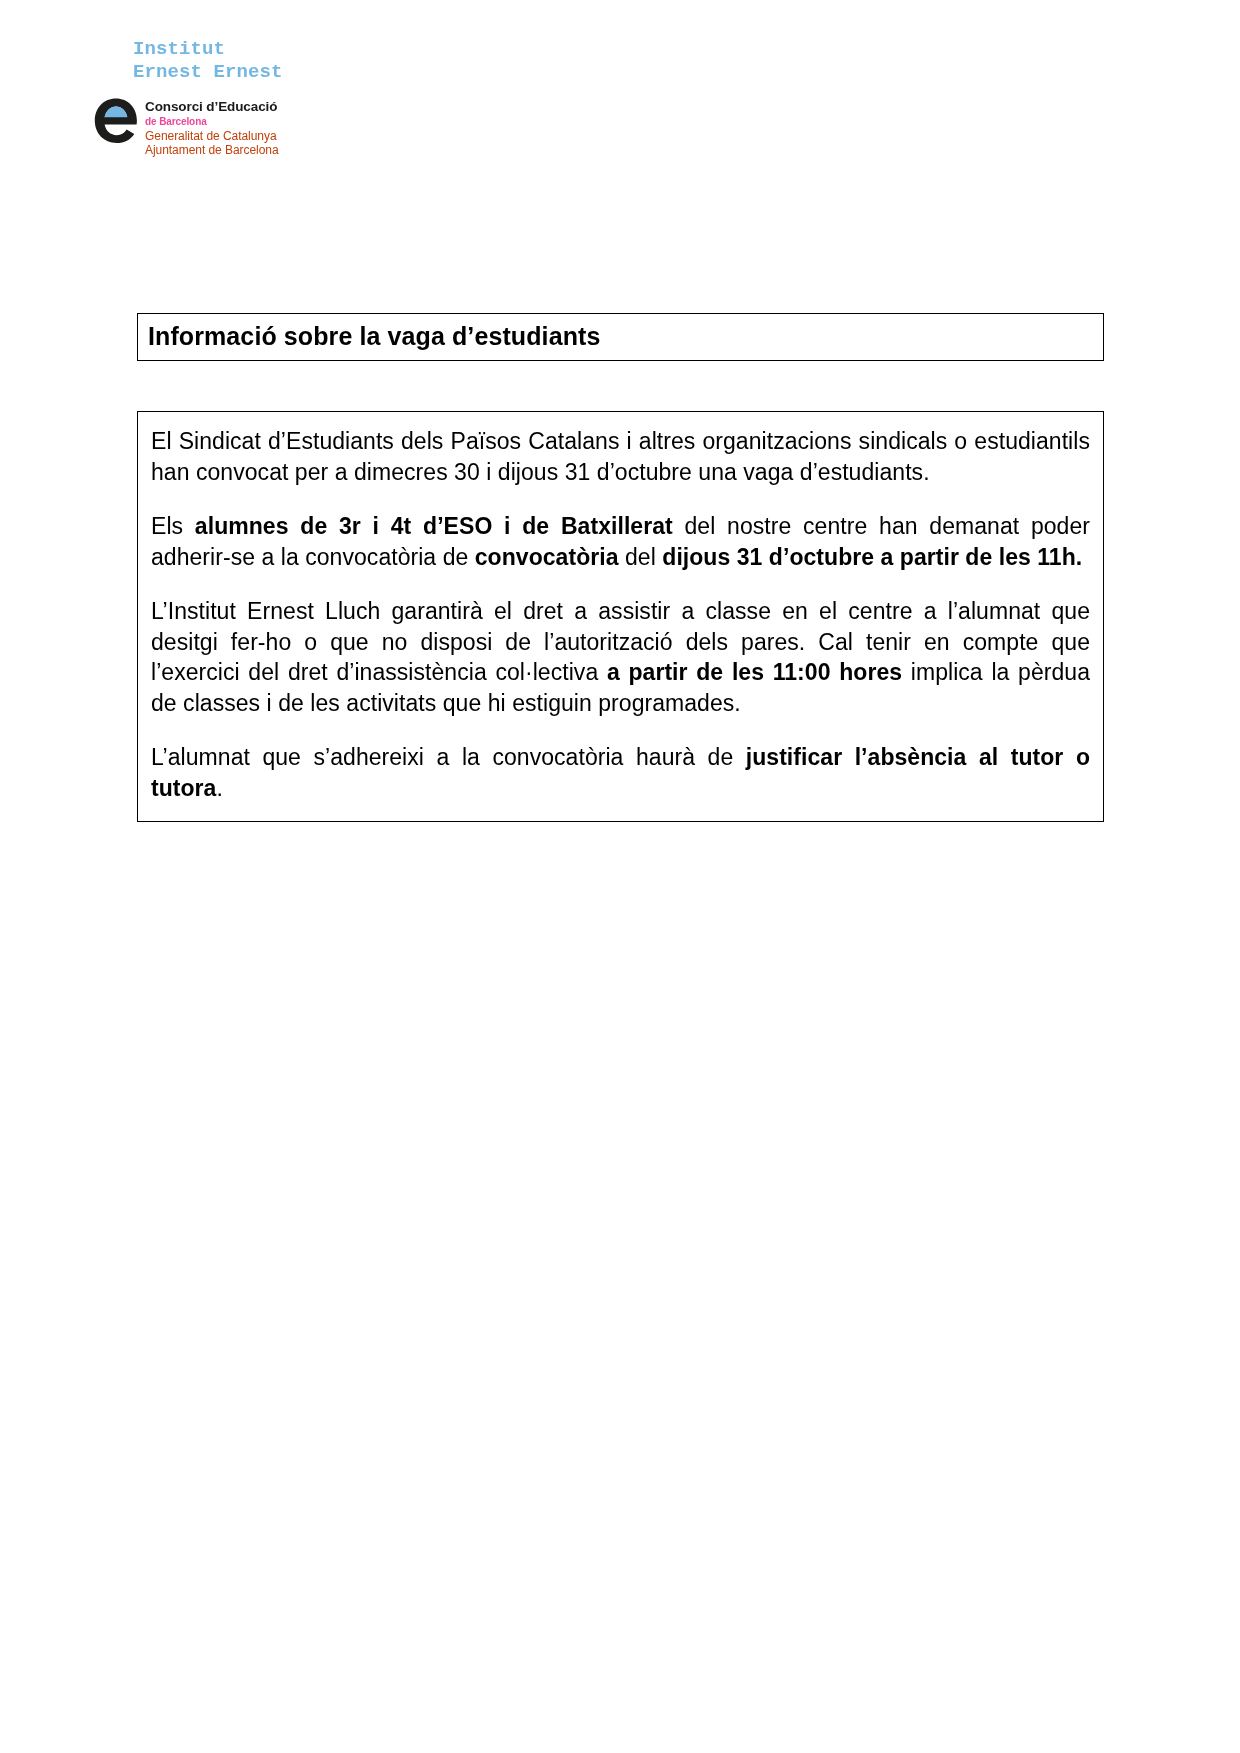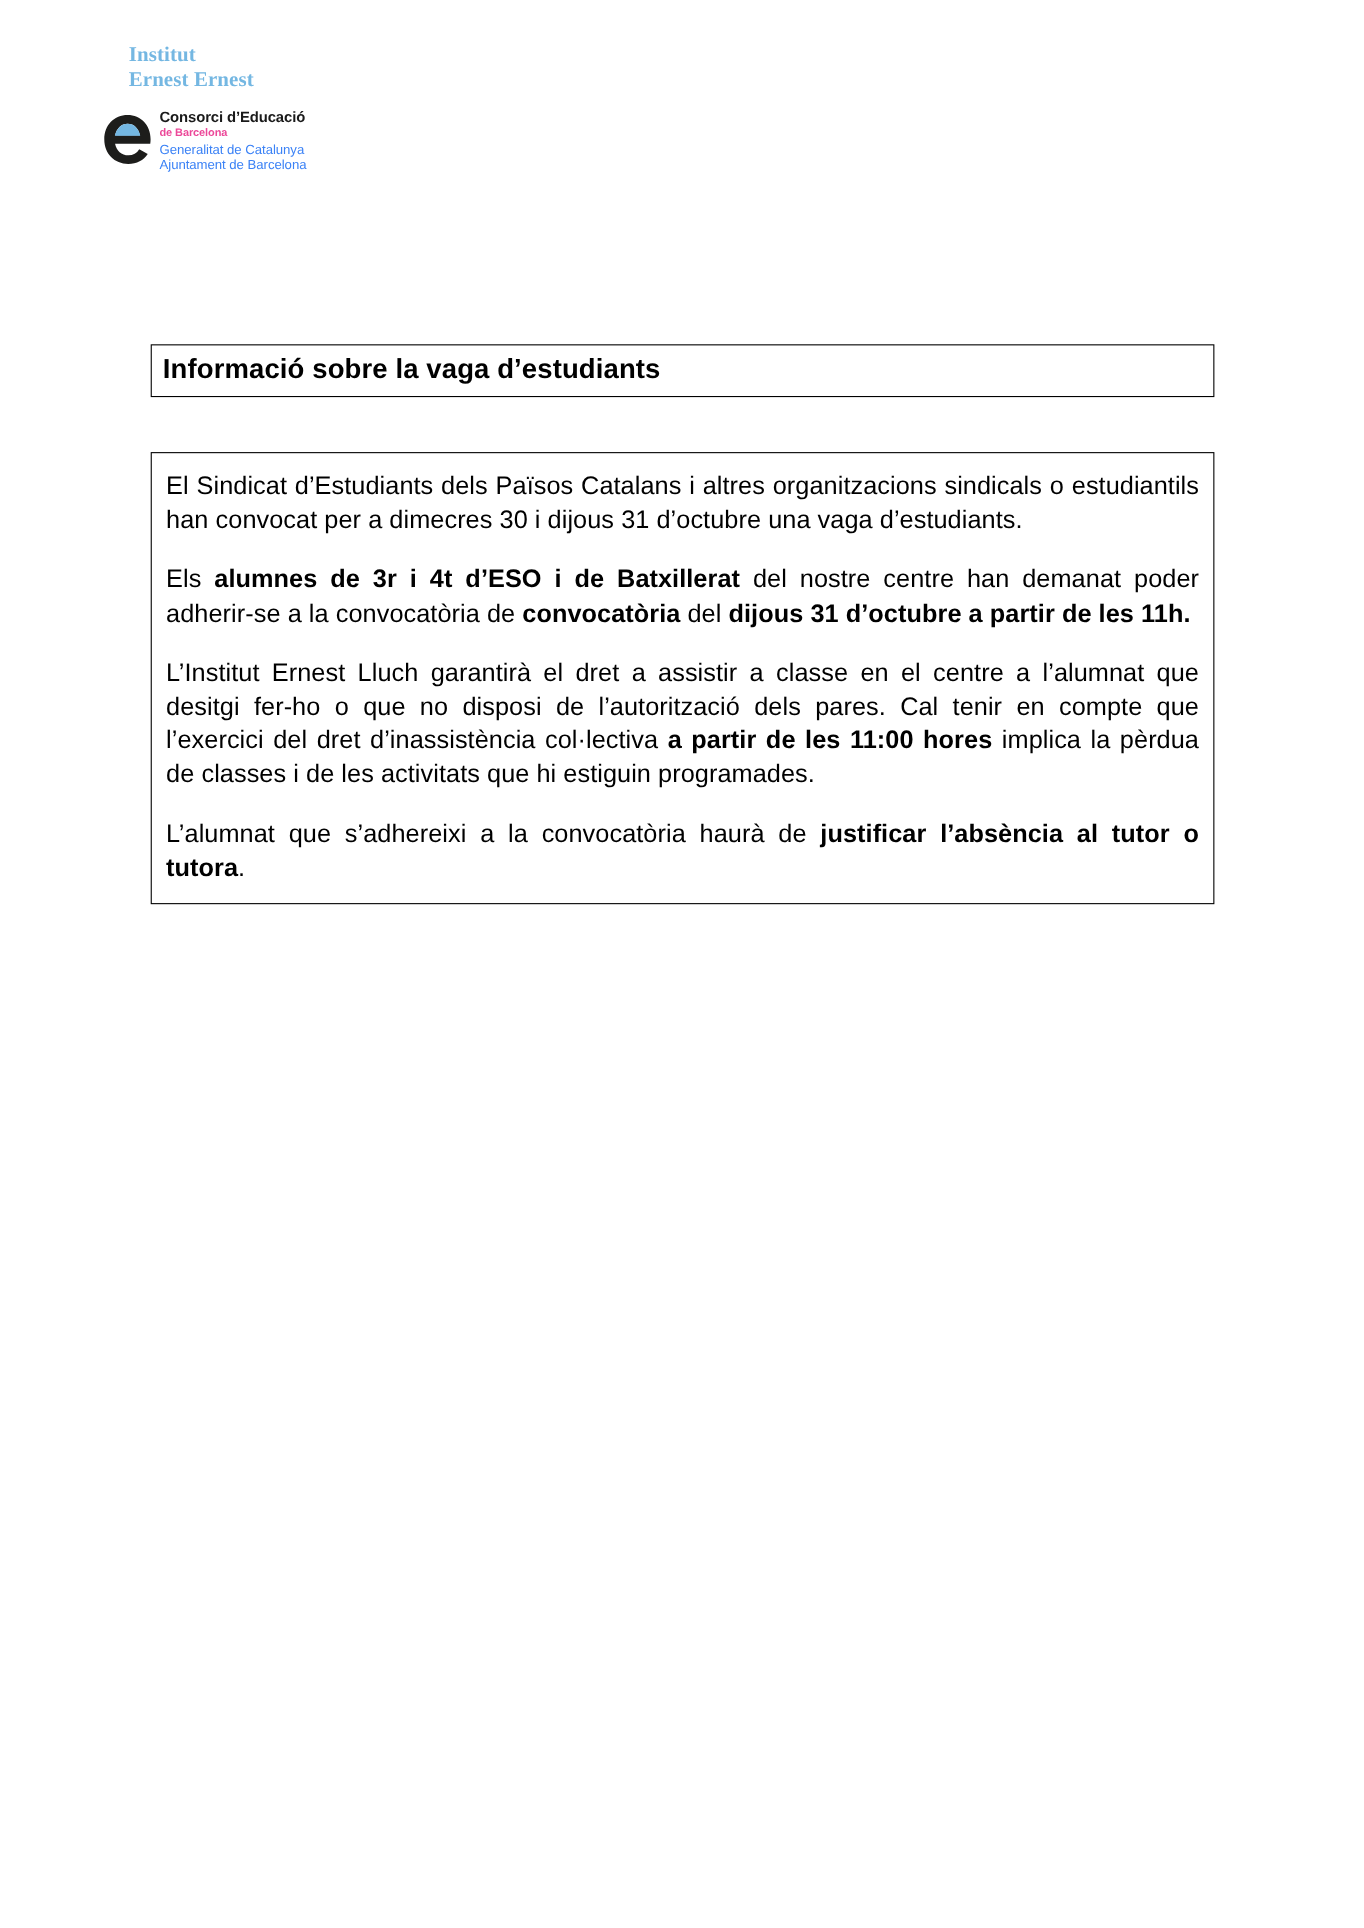--- a/index.html
+++ b/index.html
@@ -25,34 +25,34 @@
 
   
   .letterhead {
     position: absolute;
     left: 93px;
     top: 38px;
     width: 420px;
   }
 
   .school-name {
-    font-family: Liberation Serif, serif;
+    font-family: Liberation Mono, monospace;
     font-weight: bold;
     font-size: 19px;
     line-height: 23px;
     color: #74b7e2;
     letter-spacing: 0.1px;
-    margin-left: 24px;
+    margin-left: 40px;
   }
   .school-name .line2 { display: block; }
 
   .consorci-block {
     margin-top: 11px;
     display: flex;
-    align-items: center;
+    align-items: flex-start;
   }
 
   .logo-mark {
     width: 46px;
     height: 50px;
     position: relative;
     flex: 0 0 auto;
     margin-top: 1px;
   }
   .logo-mark svg { display: block; }
@@ -72,21 +72,21 @@
     font-size: 10px;
     font-weight: bold;
     color: #ec4899;
     line-height: 15px;
     letter-spacing: -0.1px;
   }
   .consorci-line3,
   .consorci-line4 {
     font-size: 12px;
     font-weight: normal;
-    color: #3b82f6;
+    color: #c2410c;
     line-height: 14px;
     letter-spacing: -0.05px;
   }
 
   
   .title-box {
     position: absolute;
     left: 137px;
     top: 313px;
     width: 967px;

